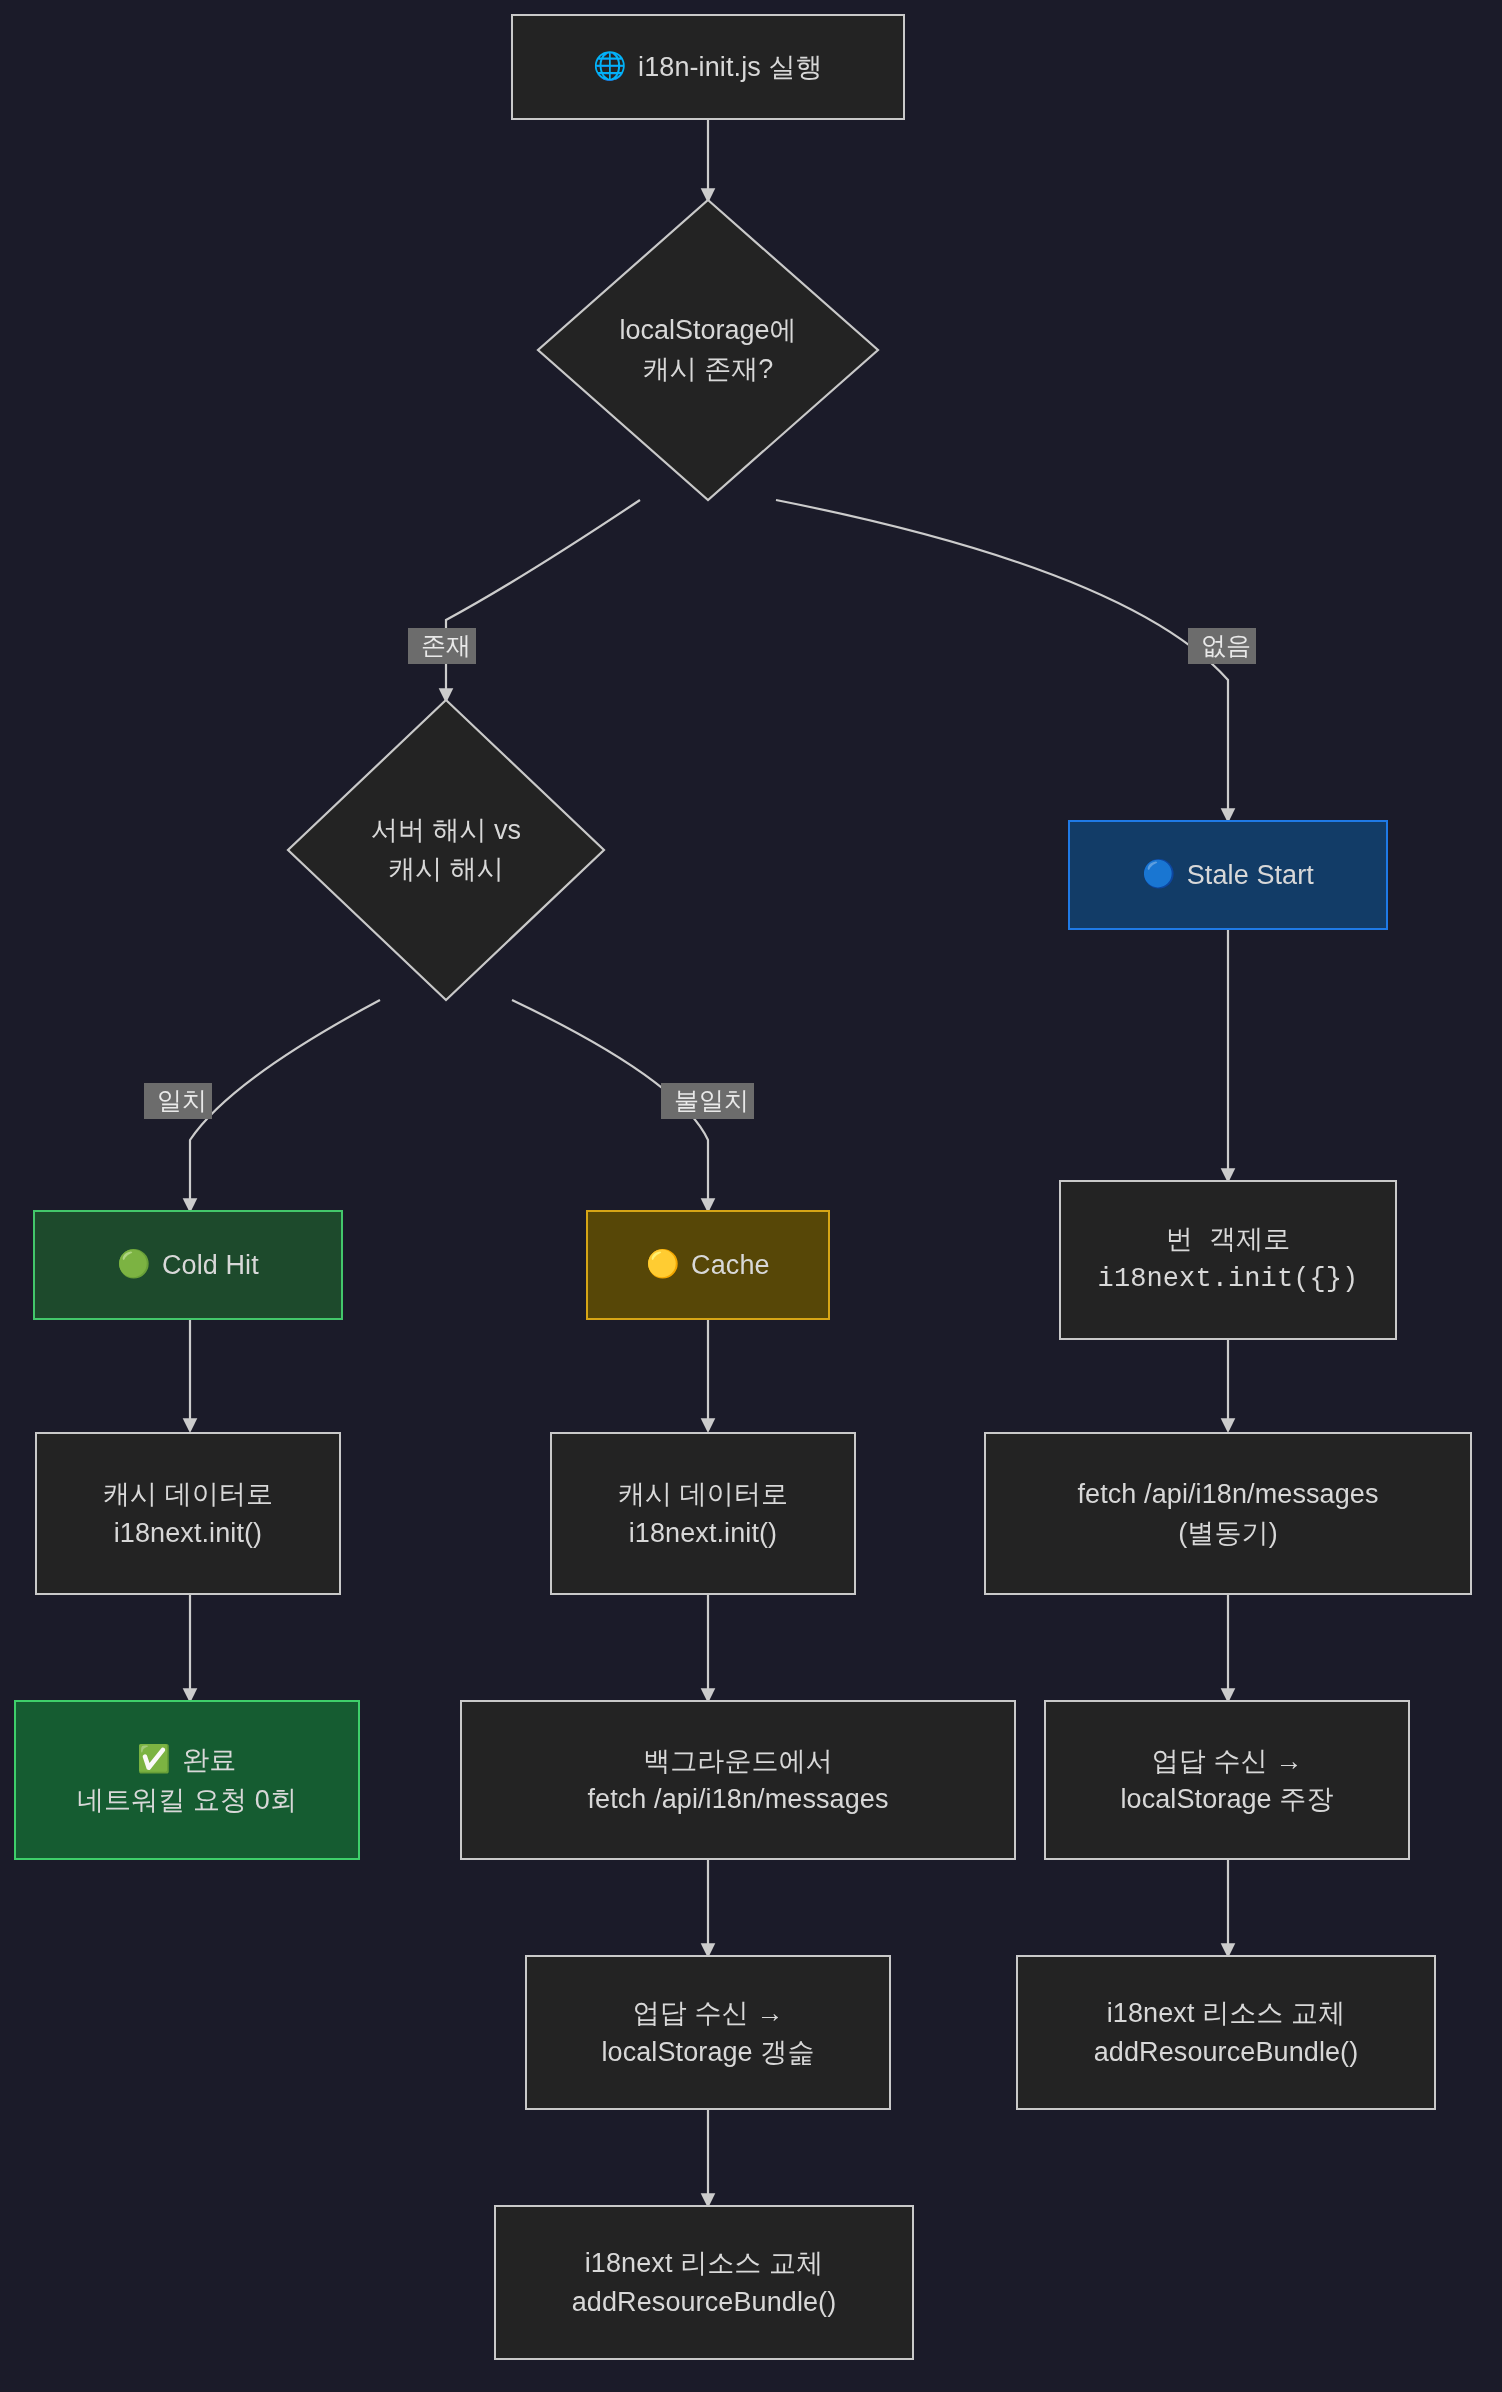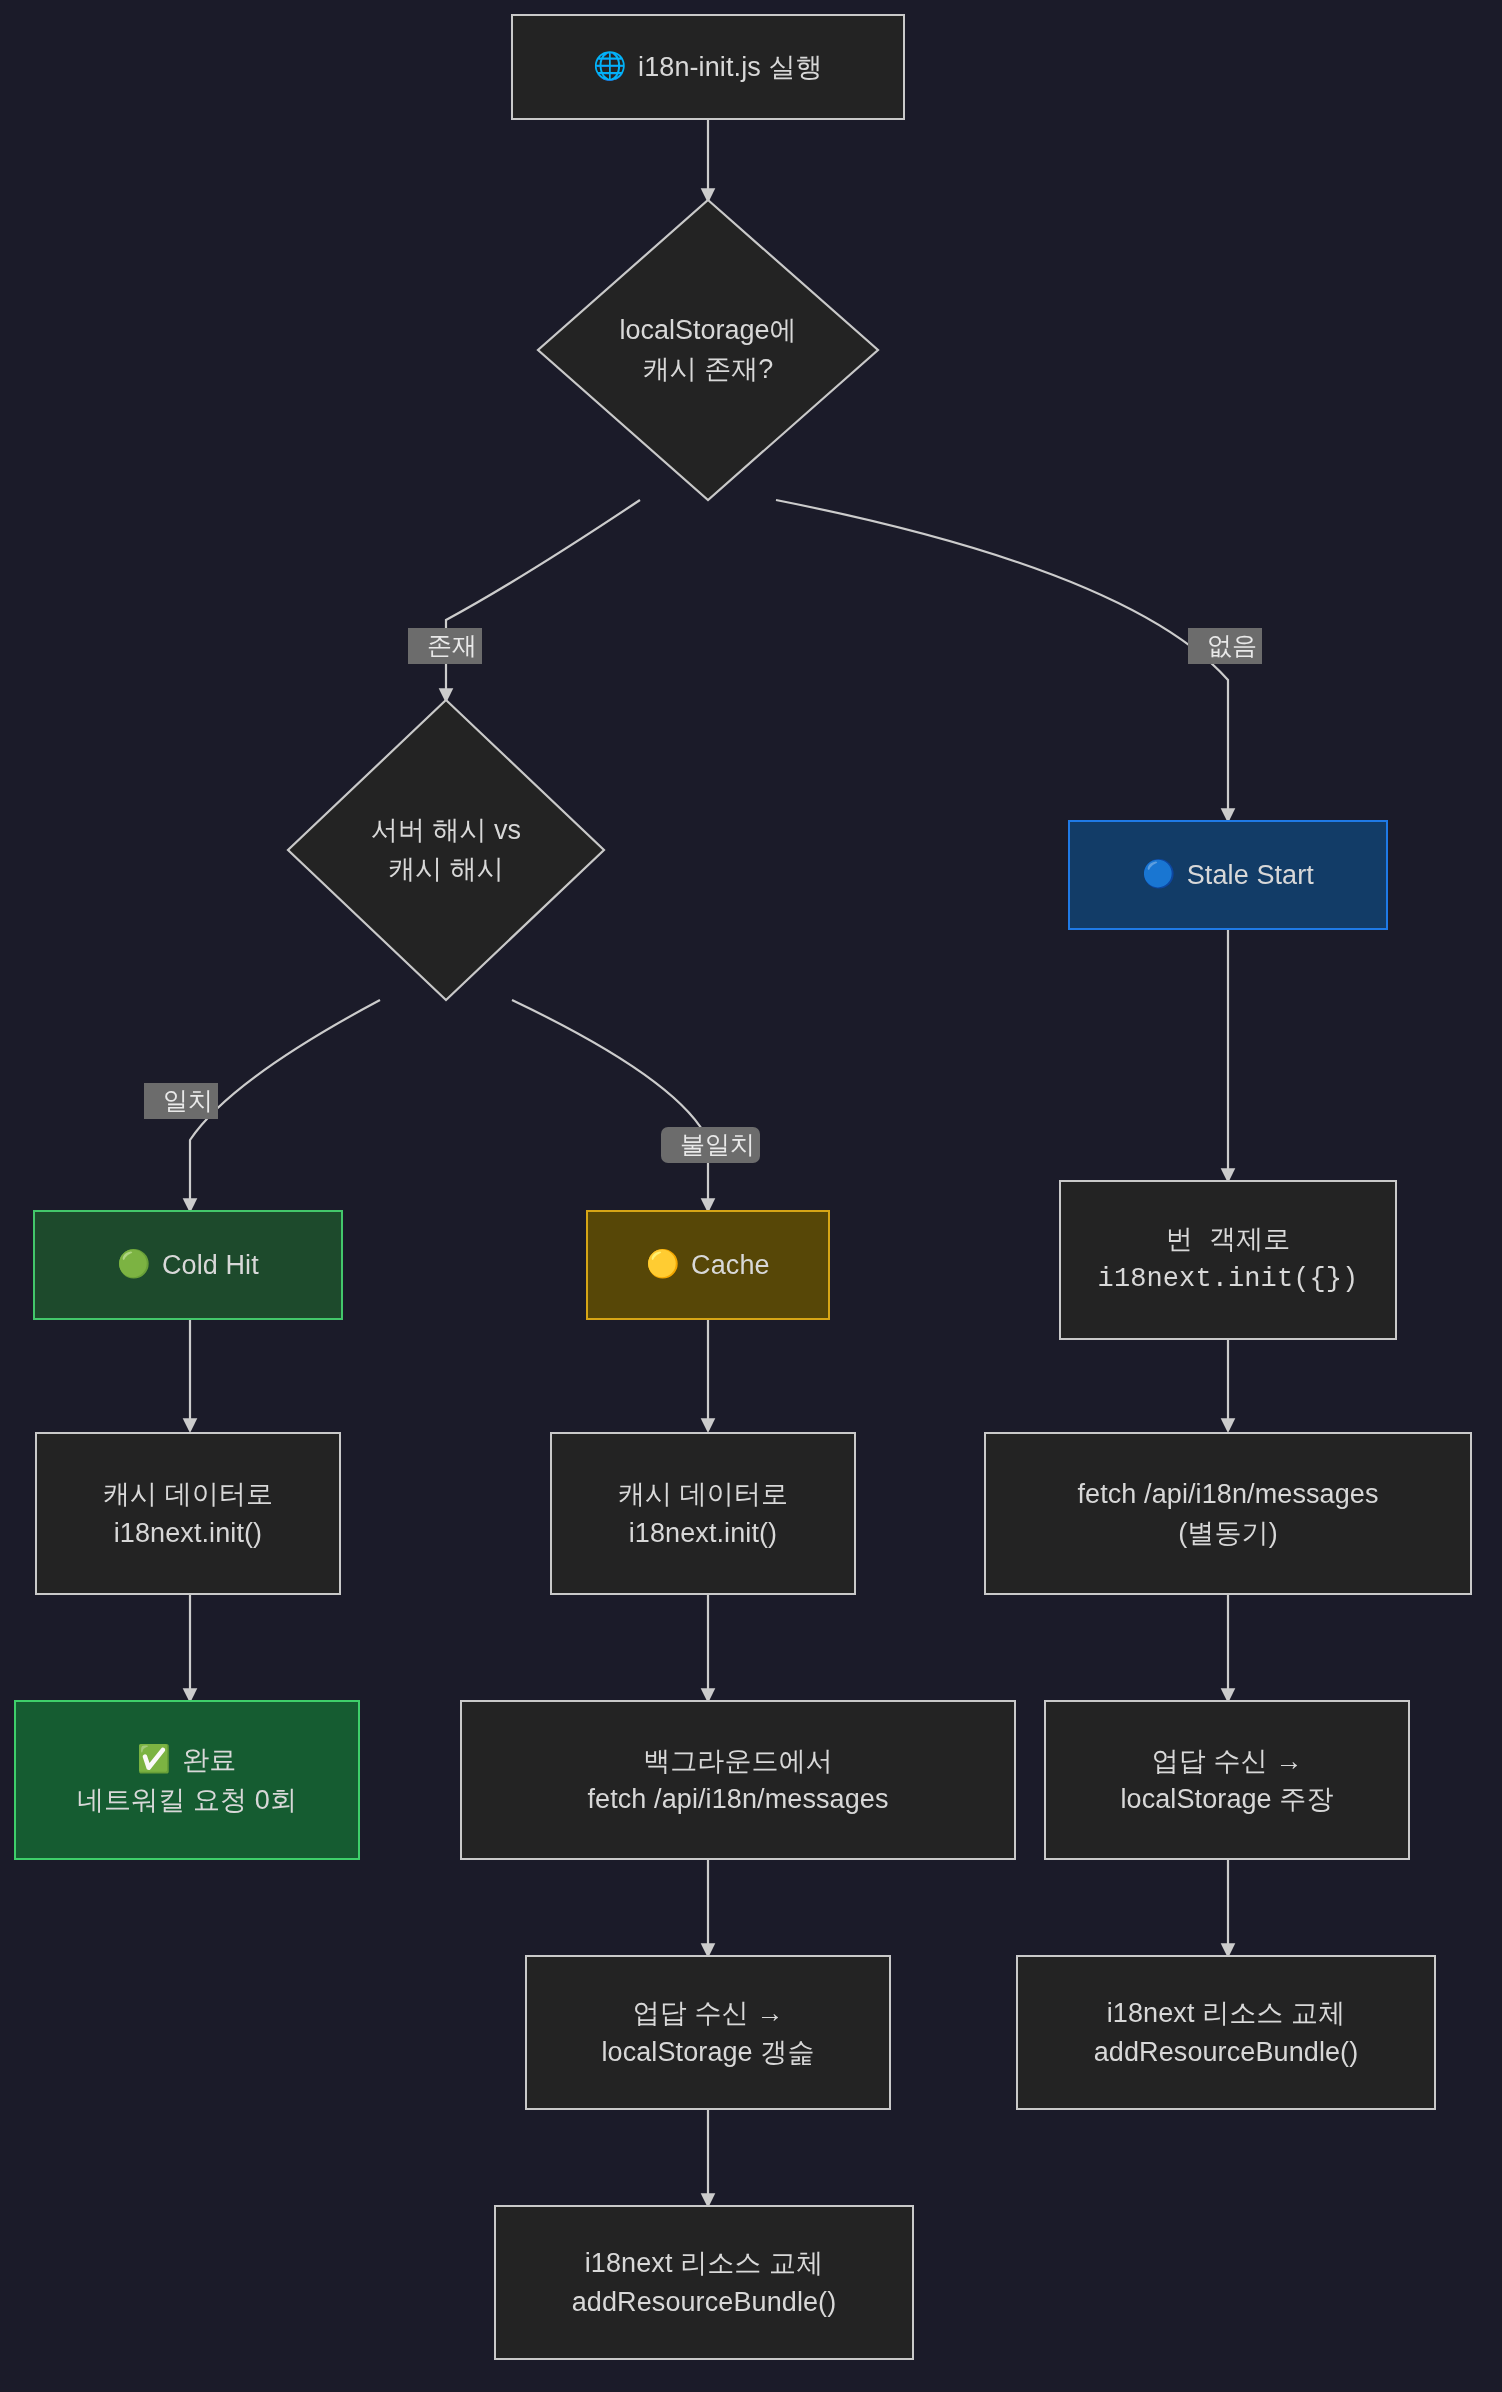--- a/index.html
+++ b/index.html
@@ -82,21 +82,21 @@
     font-size: 27px;
     line-height: 1.45;
     white-space: pre-line;
   }
   .edge-label {
     position: absolute;
     background: #6c6c6c;
     color: #e9e9e9;
     font-size: 25px;
     line-height: 1.15;
-    padding: 3px 5px 4px 19px;
+    padding: 3px 5px 4px 13px;
     z-index: 5;
     white-space: nowrap;
   }
 </style>
 </head>
 <body>
 
 <div id="stage">
 
   <svg id="edges" viewBox="0 0 1502 2392" xmlns="http://www.w3.org/2000/svg">
@@ -234,15 +234,15 @@
     <span>i18next 리소스 교체
 addResourceBundle()</span>
   </div>
 
   <div class="edge-label" style="left:408px; top:628px;">존재</div>
 
   <div class="edge-label" style="left:1188px; top:628px;text-align:center;">없음</div>
 
   <div class="edge-label" style="left:144px; top:1083px;">일치</div>
 
-  <div class="edge-label" style="left:661px; top:1127px;border-radius:7px;">불일치</div>
+  <div class="edge-label" style="left:661px; top:1083px;">불일치</div>
 
 </div>
 
 </body></html>

